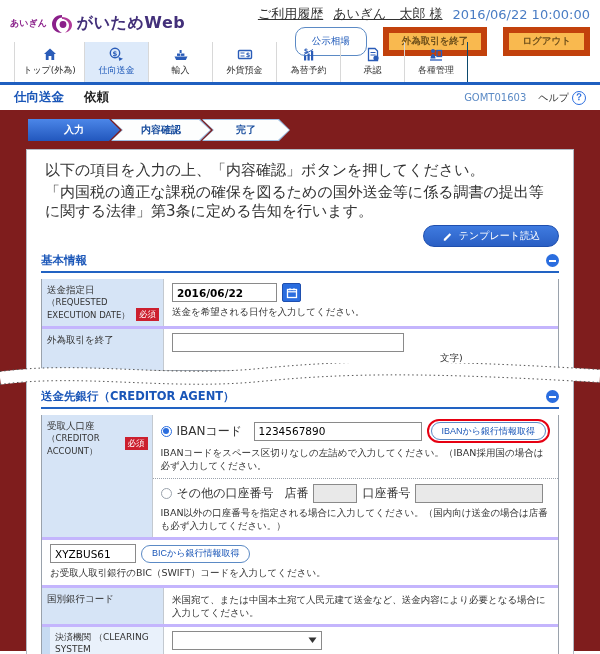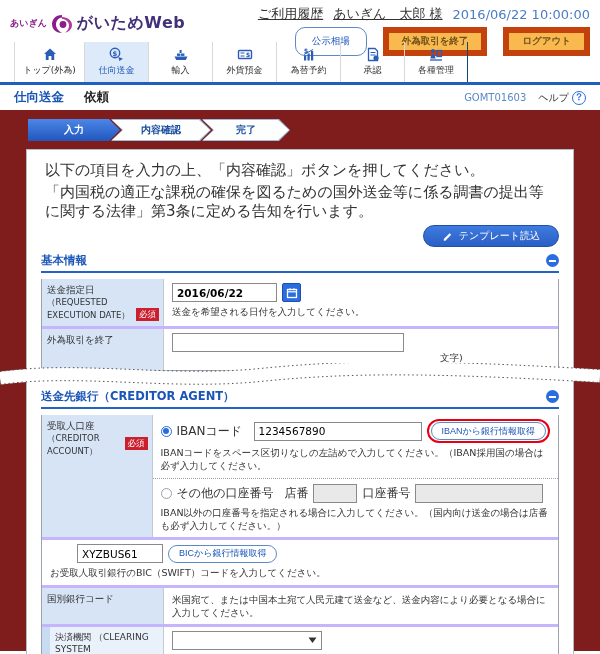--- a/index.html
+++ b/index.html
@@ -305,21 +305,21 @@
             <span class="radio-label">口座番号</span>
             <input class="inp inp-gray" style="width: 128px;">
           </div>
           <div class="help-text">IBAN以外の口座番号を指定される場合に入力してください。（国内向け送金の場合は店番も必ず入力してください。）</div>
         </div>
       </div>
 
       <div class="trow">
         <div class="tcontent">
           <div class="field-line">
-            <input class="inp" style="width: 86px; margin-left: 27px;" value="XYZBUS61">
+            <input class="inp" style="width: 86px;" value="XYZBUS61">
             <button class="pill-btn">BICから銀行情報取得</button>
           </div>
           <div class="help-text">お受取人取引銀行のBIC（SWIFT）コードを入力してください。</div>
         </div>
       </div>
 
       <div class="trow">
         <div class="tlabel">
           <span>国別銀行コード</span>
         </div>

